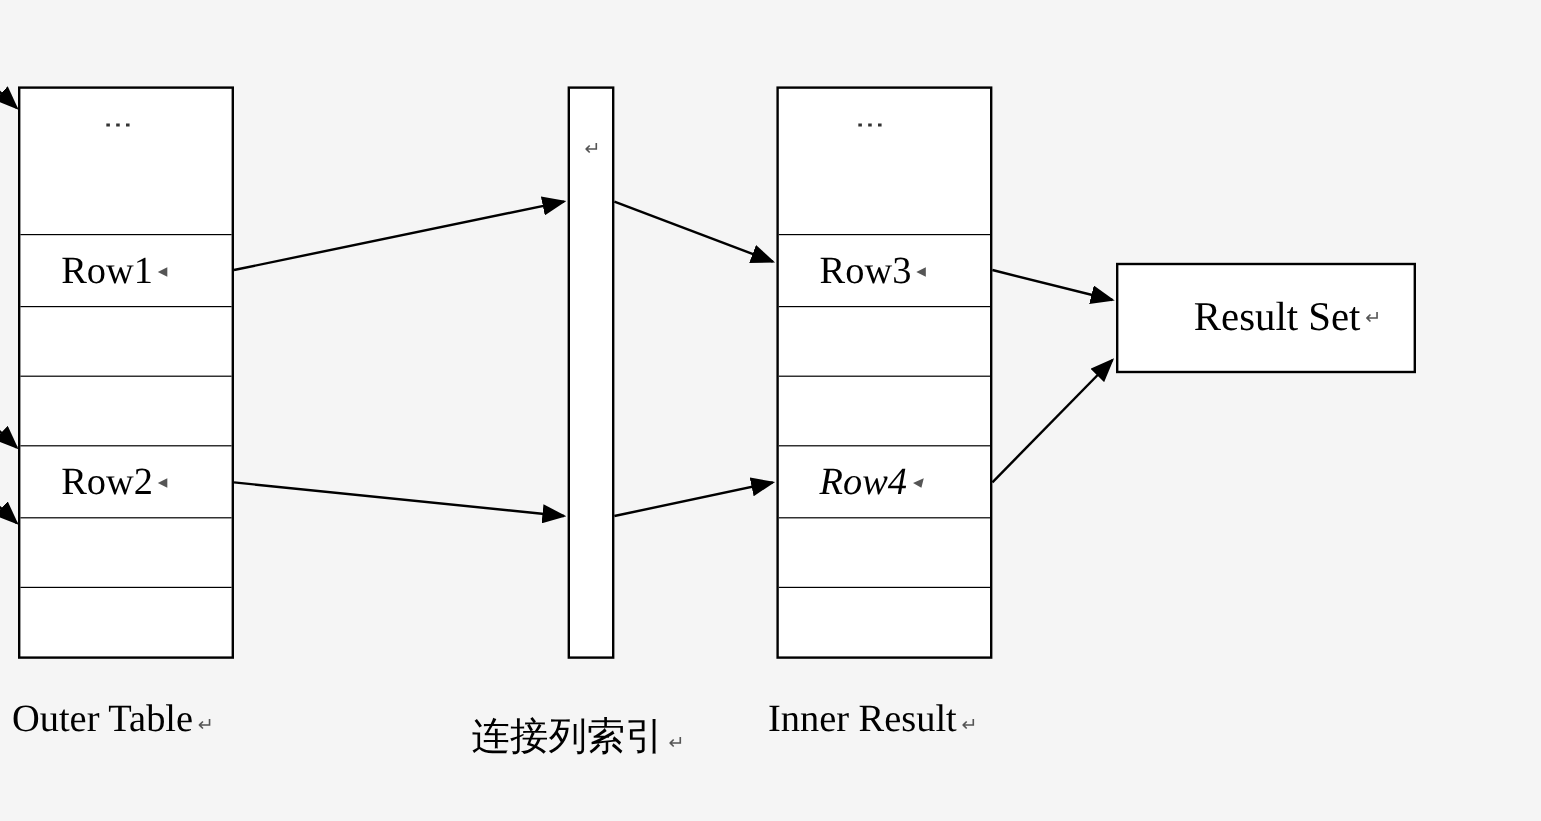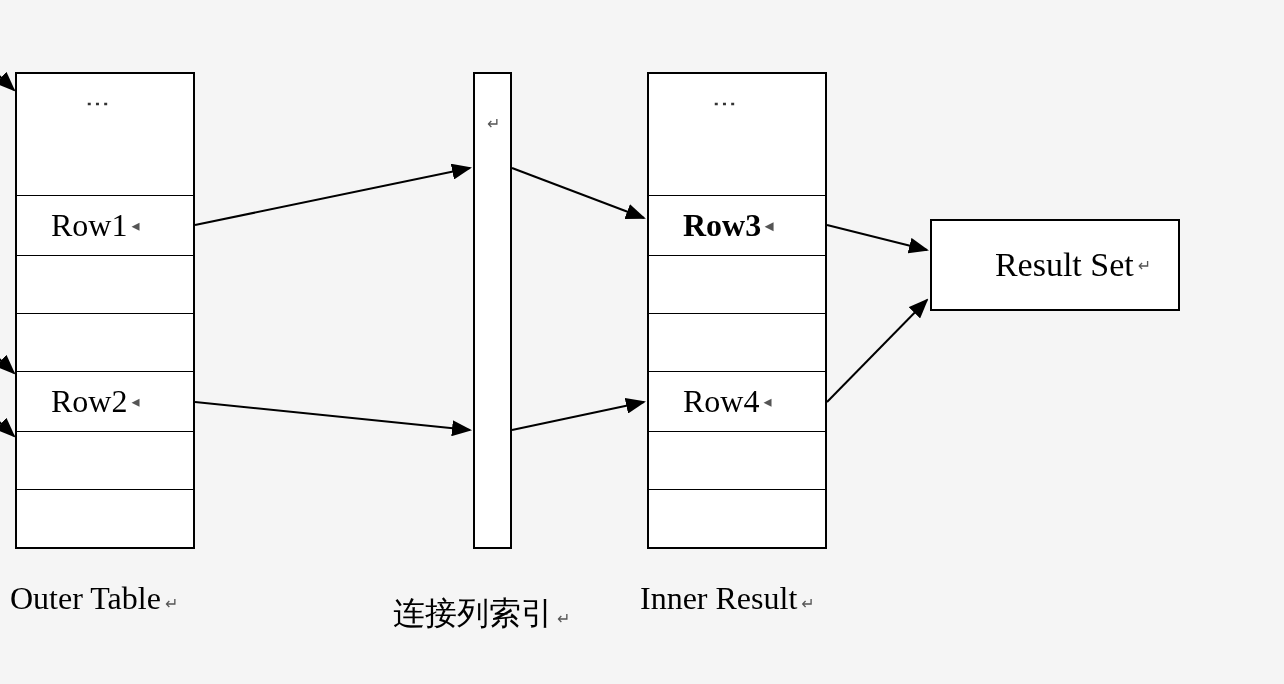--- a/index.html
+++ b/index.html
@@ -96,27 +96,27 @@
   <span class="marker" style="position:absolute; left:8px; top:40px; font-size:16px;">↵</span>
 </div>
 <div class="label" style="left:393px; top:580px;margin-top:12px;">
   <span>连接列索引</span><span class="marker">↵</span>
 </div>
 
 <div class="table-box" style="left:647px; top:72px; width:180px; height:477px;">
   <div class="cell" style="height:122px;">
     <span class="dots" style="left:70px; top:18px;">⋮</span>
   </div>
-  <div class="cell" style="height:60px;font-weight:bold;">
+  <div class="cell" style="height:60px;">
     <span>Row3</span>
     <span class="marker">◂</span>
   </div>
   <div class="cell" style="height:58px;"></div>
   <div class="cell" style="height:58px;"></div>
-  <div class="cell" style="height:60px;">
+  <div class="cell" style="height:60px;font-style:italic;">
     <span>Row4</span>
     <span class="marker">◂</span>
   </div>
   <div class="cell" style="height:58px;"></div>
   <div class="cell" style="height:58px;"></div>
 </div>
 <div class="label" style="left:640px; top:580px;">
   <span>Inner Result</span><span class="marker">↵</span>
 </div>
 

